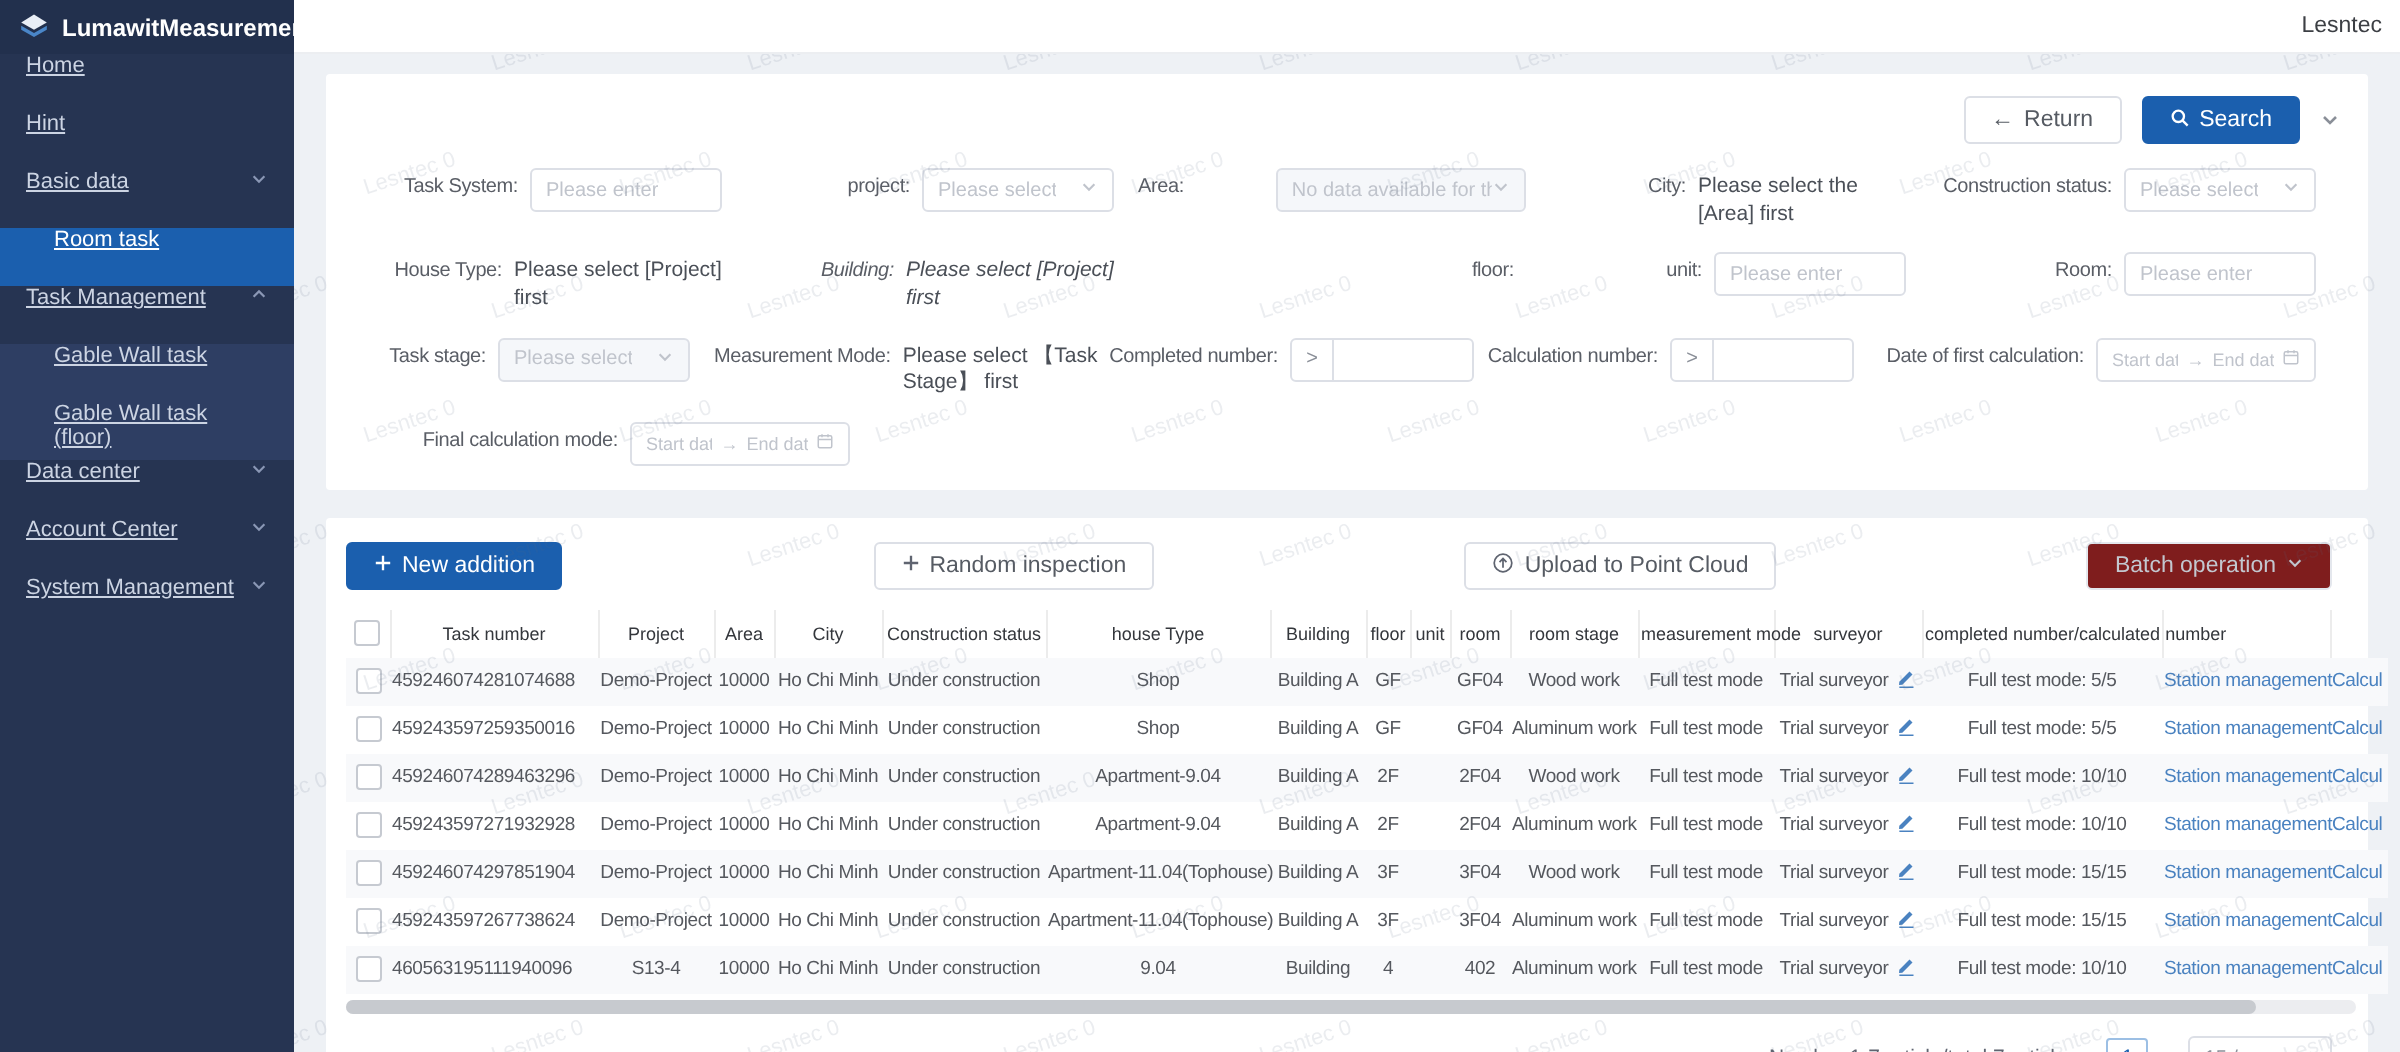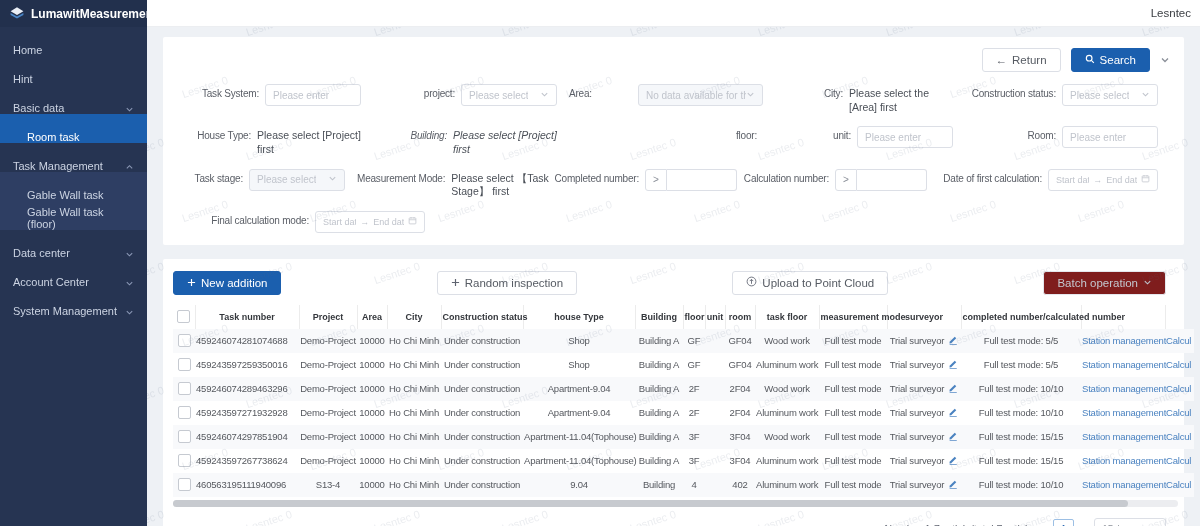--- a/index.html
+++ b/index.html
@@ -3,22 +3,22 @@
 <meta charset="utf-8">
 <style>
   html,body{margin:0;padding:0;}
   body{width:1200px;height:526px;overflow:hidden;background:#eef1f5;font-family:"Liberation Sans",sans-serif;}
   .app{display:flex;width:1200px;height:526px;}
 
   
   .sidebar{flex:0 0 147px;width:147px;background:#263452;height:526px;overflow:hidden;}
   .logo{height:27px;display:flex;align-items:center;gap:6px;padding:0 9px;background:#22304d;color:#fff;
         font-weight:bold;font-size:12px;white-space:nowrap;overflow:hidden;}
-  .side-item{height:29px;display:flex;align-items:flex-end;justify-content:space-between;
-             padding:0 13px;font-size:11px;color:#ccd4e3;cursor:pointer;}
+  .side-item{height:29px;display:flex;align-items:flex-start;justify-content:space-between;
+             padding:0 13px;font-size:11px;color:#ccd4e3;cursor:pointer;text-decoration:underline;}
   .side-sub{background:#2e3e63;padding-left:27px;}
   .side-sub.active{background:#1b5fae;color:#fff;}
   .side-chev{display:flex;align-items:center;}
 
   
   .main{flex:1;display:flex;flex-direction:column;min-width:0;}
   .topbar{height:26px;background:#fff;display:flex;justify-content:flex-end;align-items:center;
           padding:0 9px;font-size:11.5px;color:#3c3f44;border-bottom:1px solid #eceef1;}
   .content{position:relative;flex:1;padding:10px 16px 0;overflow:hidden;}
 
@@ -47,21 +47,21 @@
   .gt-inp{width:70px;border:1px solid #dcdfe6;border-left:none;border-radius:0 3px 3px 0;background:#fff;box-sizing:border-box;}
   .dr{gap:4px;justify-content:flex-start;}
   .dr .ph{font-size:9px;}
   .dr-arrow{color:#c0c4cc;font-size:9px;}
 
   
   .table-panel{margin-top:14px;padding:10px 0 0 10px;flex:1;}
   .table-actions{display:flex;justify-content:space-between;gap:8px;padding-right:18px;margin:2px 0 10px;}
   .table-wrap{width:1021px;overflow:hidden;}
   table{border-collapse:collapse;table-layout:fixed;width:1082px;}
-  th{font-size:9px;font-weight:bold;color:#34373c;height:22px;text-align:center;white-space:nowrap;
+  th{font-size:9px;font-weight:normal;color:#34373c;height:22px;text-align:center;white-space:nowrap;
      border-right:1px solid #ececec;overflow:visible;}
   th:last-child{border-right:none;}
   td{font-size:9.5px;color:#55585e;height:22px;text-align:center;white-space:nowrap;overflow:visible;letter-spacing:-0.2px;}
   tr.stripe td{background:#f8f9fb;}
   td.l{text-align:left;margin-top:12px;}
   .cb{display:inline-block;width:11px;height:11px;border:1px solid #c6cad1;border-radius:2px;background:#fff;vertical-align:middle;cursor:pointer;}
   .link{color:#4a82c0;cursor:pointer;}
   .surv{display:inline-flex;align-items:center;gap:4px;}
   .hscroll{width:1005px;height:7px;background:#ecedf0;border-radius:4px;margin-top:3px;position:relative;}
   .hthumb{position:absolute;left:0;top:0;height:7px;width:95%;background:#c7cacf;border-radius:4px;cursor:pointer;}
@@ -436,21 +436,21 @@
                   <th><span>Task number</span></th>
                   <th><span>Project</span></th>
                   <th><span>Area</span></th>
                   <th><span>City</span></th>
                   <th><span>Construction status</span></th>
                   <th><span>house Type</span></th>
                   <th><span>Building</span></th>
                   <th><span>floor</span></th>
                   <th><span>unit</span></th>
                   <th><span>room</span></th>
-                  <th><span>task floor</span></th>
+                  <th><span>room stage</span></th>
                   <th><span>measurement mode</span></th>
                   <th><span>surveyor</span></th>
                   <th><span>completed number/calculated number</span></th>
                   <th><span></span></th>
                   <th></th>
                 </tr>
               </thead>
               <tbody>
                 <tr class="stripe">
                   <td><span class="cb"></span></td>

